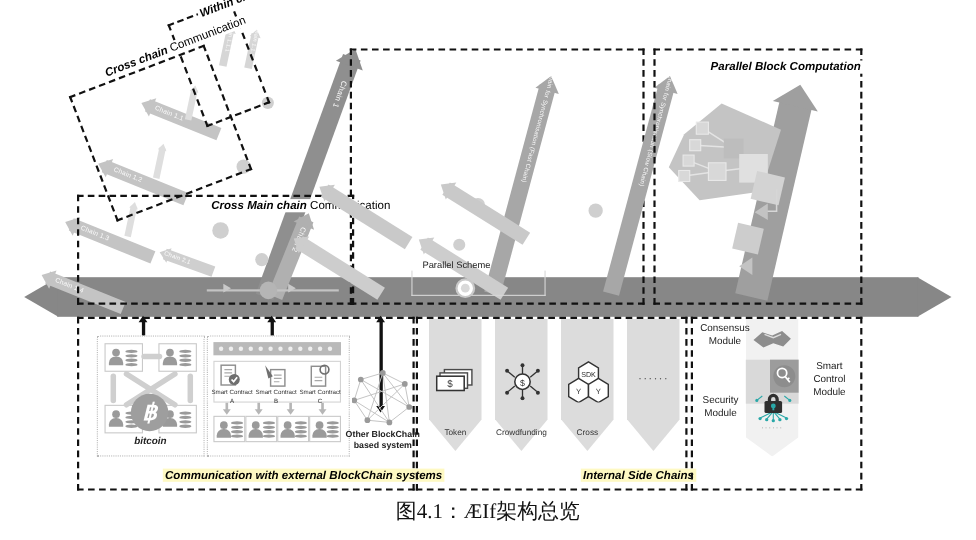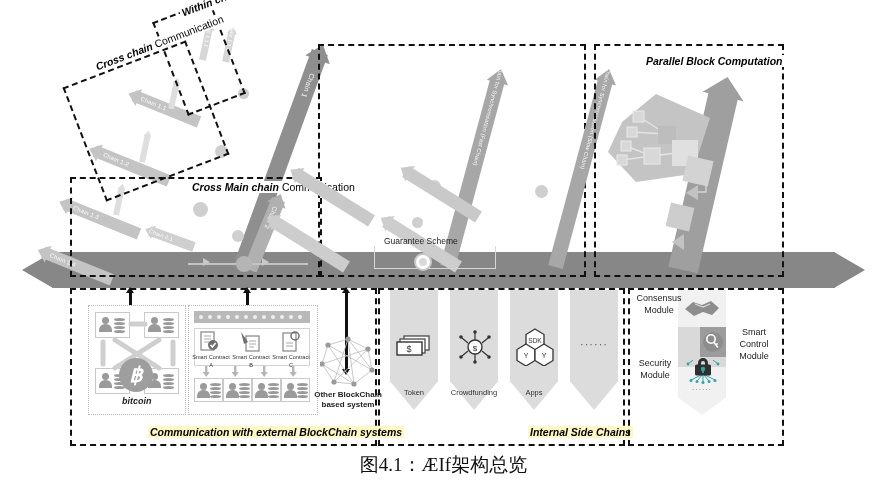--- a/index.html
+++ b/index.html
@@ -214,21 +214,21 @@
   <div class="abs shaft" style="left:472px;top:125px;width:13px;height:92px;transform:rotate(-58deg);">
     <div class="bar" style="height:86px;background:#c9c9c9;"></div>
     <div class="head" style="border-left:9px solid transparent;border-right:9px solid transparent;border-bottom:11px solid #c9c9c9;"></div>
   </div>
   <div class="abs shaft" style="left:452px;top:175px;width:13px;height:92px;transform:rotate(-58deg);">
     <div class="bar" style="height:86px;background:#cdcdcd;"></div>
     <div class="head" style="border-left:9px solid transparent;border-right:9px solid transparent;border-bottom:11px solid #cdcdcd;"></div>
   </div>
 
   <div class="abs guar-line" style="left:374px;top:246px;width:120px;height:22px;"></div>
-  <div class="abs guar-label" style="left:384px;top:236px;">Guarantee Scheme</div>
+  <div class="abs guar-label" style="left:384px;top:236px;">Parallel Scheme</div>
   <div class="abs guar-dot" style="left:414px;top:253px;"></div>
 
   <div class="abs dash" style="left:594px;top:44px;width:186px;height:229px;"></div>
   <div class="abs dash-lbl" style="left:644px;top:55px;">
     <span>Parallel Block Computation</span>
   </div>
 
   <div class="abs shaft" style="left:668px;top:72px;width:30px;height:198px;transform:rotate(13deg);">
     <div class="bar" style="height:182px;background:#9f9f9f;"></div>
     <div class="head" style="border-left:21px solid transparent;border-right:21px solid transparent;border-bottom:20px solid #9f9f9f;"></div>
@@ -524,21 +524,21 @@
     <polygon points="10,16 19,21.5 19,32.5 10,38 1,32.5 1,21.5" fill="#fff" stroke="#333" stroke-width="1.3"></polygon>
     <text x="10" y="30" font-size="7" text-anchor="middle" fill="#333" font-family="Liberation Sans, sans-serif">Y</text>
     <polygon points="28,16 37,21.5 37,32.5 28,38 19,32.5 19,21.5" fill="#fff" stroke="#333" stroke-width="1.3"></polygon>
     <text x="28" y="30" font-size="7" text-anchor="middle" fill="#333" font-family="Liberation Sans, sans-serif">Y</text>
   </svg>
 
   <div class="abs" style="left:570px;top:338px;width:48px;text-align:center;font-size:11px;color:#5d5d5d;letter-spacing:1px;">······</div>
 
   <div class="abs sc-name" style="left:390px;top:388px;">Token</div>
   <div class="abs sc-name" style="left:450px;top:388px;">Crowdfunding</div>
-  <div class="abs sc-name" style="left:510px;top:388px;">Apps</div>
+  <div class="abs sc-name" style="left:510px;top:388px;">Cross</div>
 
   <div class="abs dash" style="left:628px;top:288px;width:152px;height:154px;"></div>
 
   <div class="abs custom-chain" style="left:678px;top:290px;height:125px;"></div>
   <div class="abs" style="left:678px;top:327px;width:48px;height:40px;background:#d9d9d9;"></div>
   <div class="abs" style="left:700px;top:327px;width:26px;height:30px;background:#9c9c9c;"></div>
 
   <svg class="abs" style="left:683px;top:295px;" width="38" height="26" viewBox="0 0 38 26">
     <path d="M2 14 L10 7 L19 10 L28 6 L36 13 L29 20 L20 17 L11 21 Z" fill="#8d8d8d"></path>
     <path d="M12 9 L20 12 L27 9" stroke="#dcdcdc" stroke-width="1.2" fill="none"></path>

